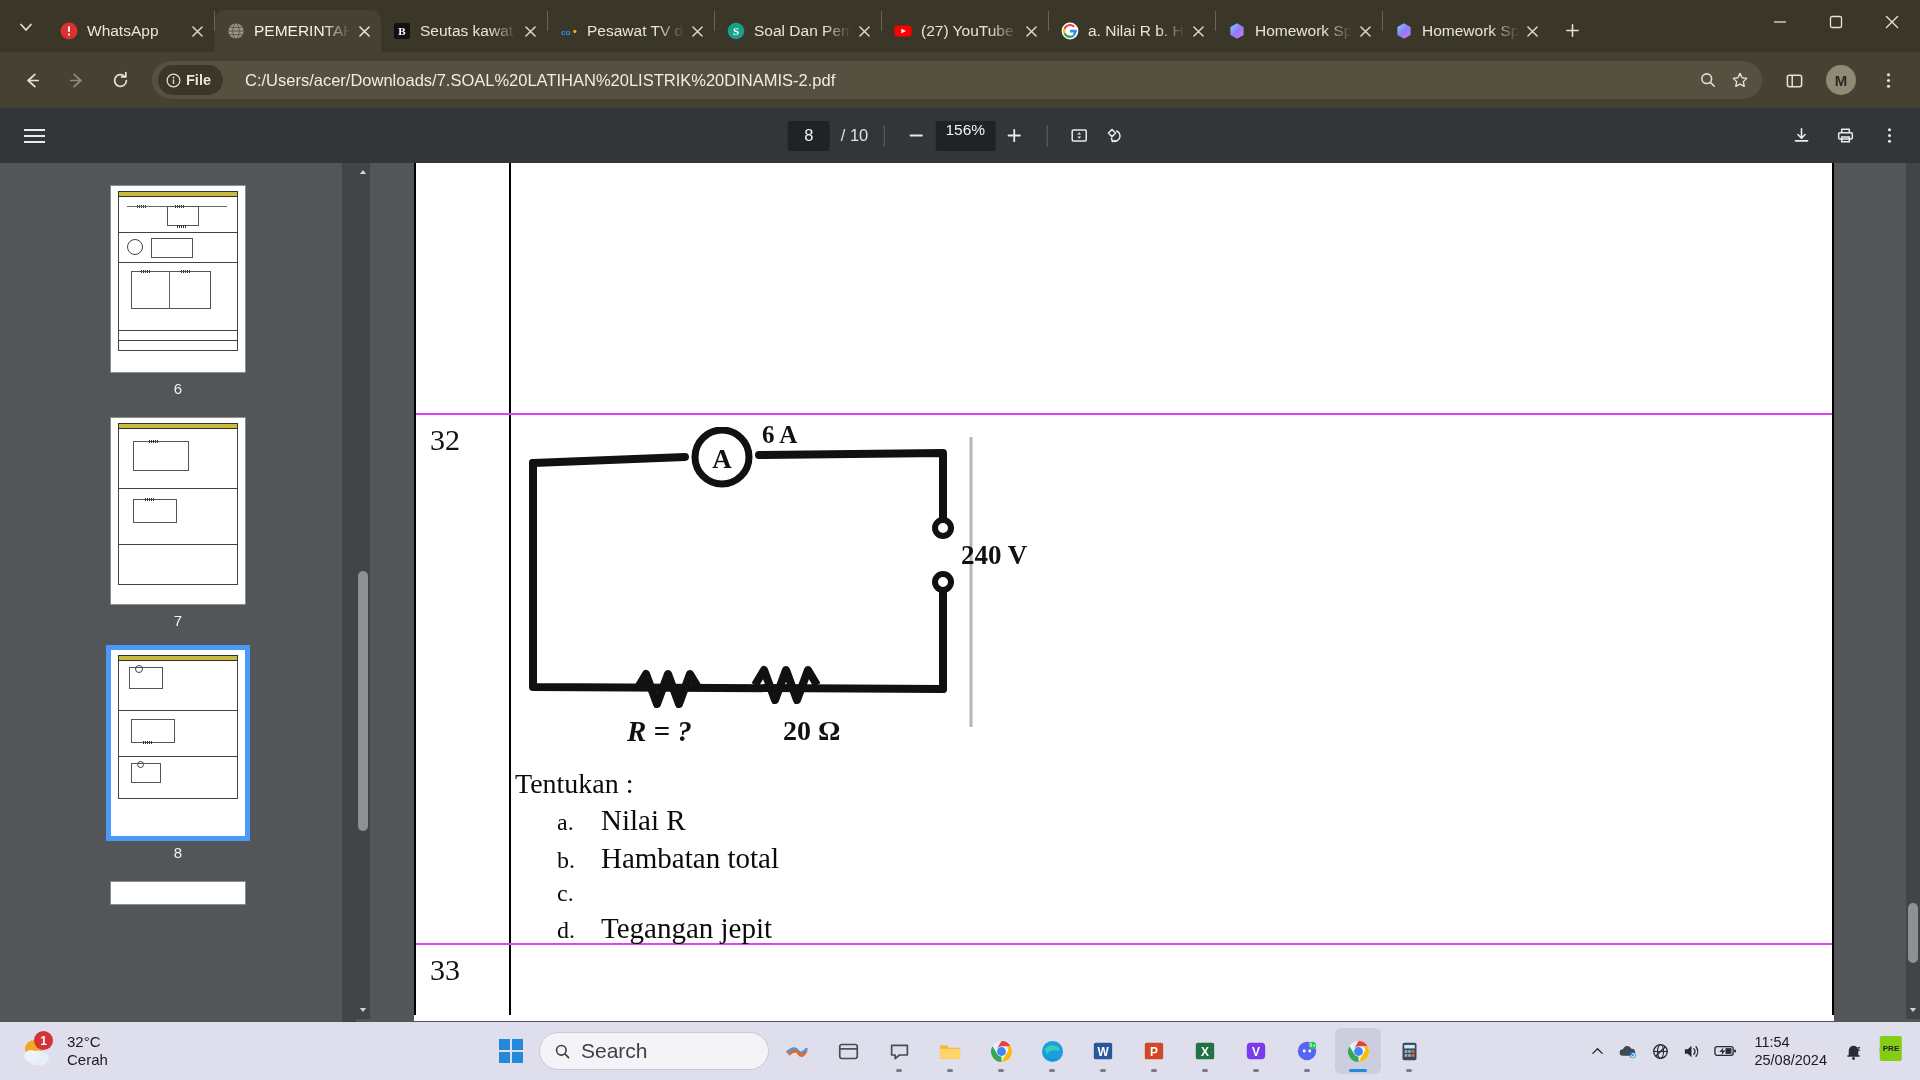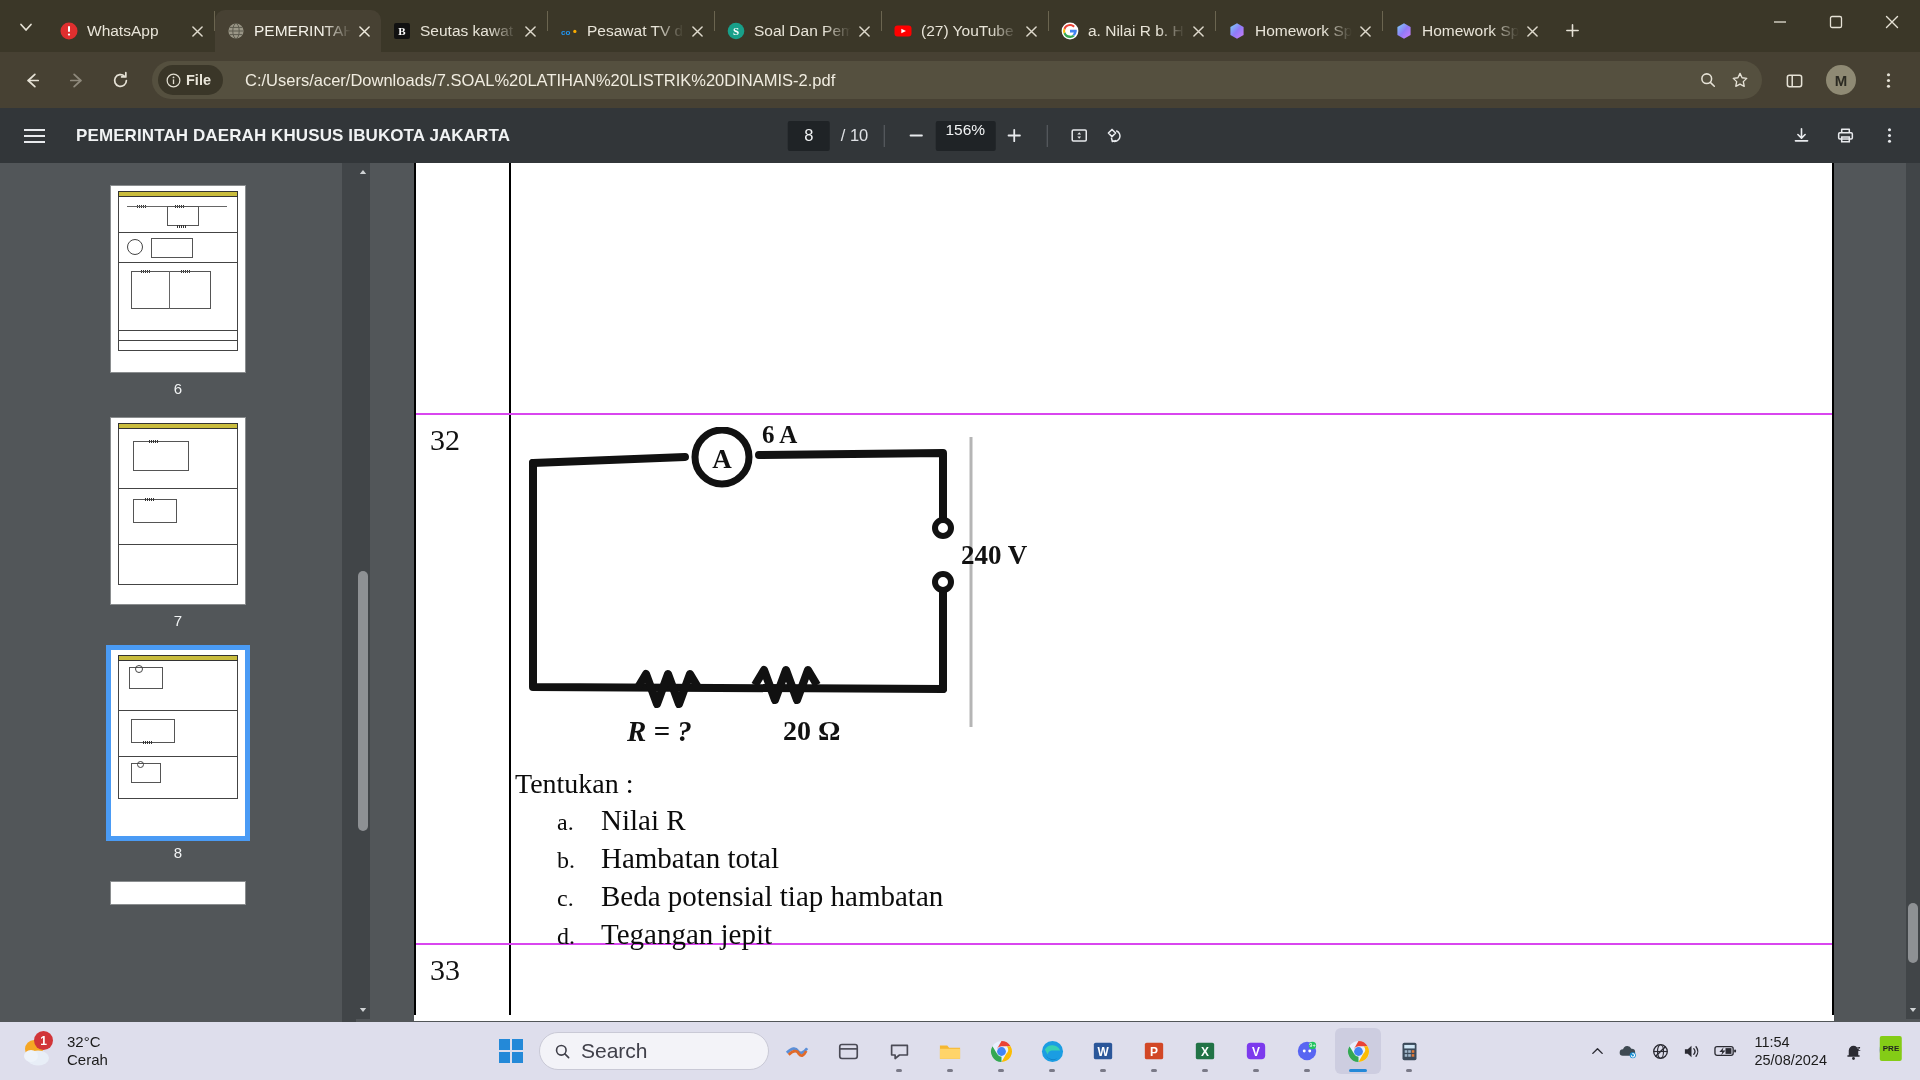--- a/index.html
+++ b/index.html
@@ -689,21 +689,20 @@
         </svg>
     </div>
   </div>
 
   <div class="pdf-toolbar">
     <div class="hamburger">
         <i></i>
         <i></i>
         <i></i>
       </div>
-    <div class="pdf-title">PEMERINTAH DAERAH KHUSUS IBUKOTA JAKARTA</div>
 
     <div class="pdf-center">
       <input class="pagefield" value="8" style="">
       <span class="pagetotal">/ 10</span>
       <span class="vdiv"></span>
       <div class="pdf-btn">
         <svg viewBox="0 0 20 20">
             <path d="M4 10 H16" stroke="#e8eaed" stroke-width="1.9" stroke-linecap="round"></path>
           </svg>
       </div>
@@ -892,21 +891,20 @@
                     <li>
                       <span class="mk">a.</span>
                       <span class="tx">Nilai R</span>
                     </li>
                     <li>
                       <span class="mk">b.</span>
                       <span class="tx">Hambatan total</span>
                     </li>
                     <li>
                       <span class="mk">c.</span>
-                      <span class="tx">Beda potensial tiap hambatan</span>
                     </li>
                     <li>
                       <span class="mk">d.</span>
                       <span class="tx">Tegangan jepit</span>
                     </li>
                   </ul>
                 </div>
               </div>
             </div>
 

